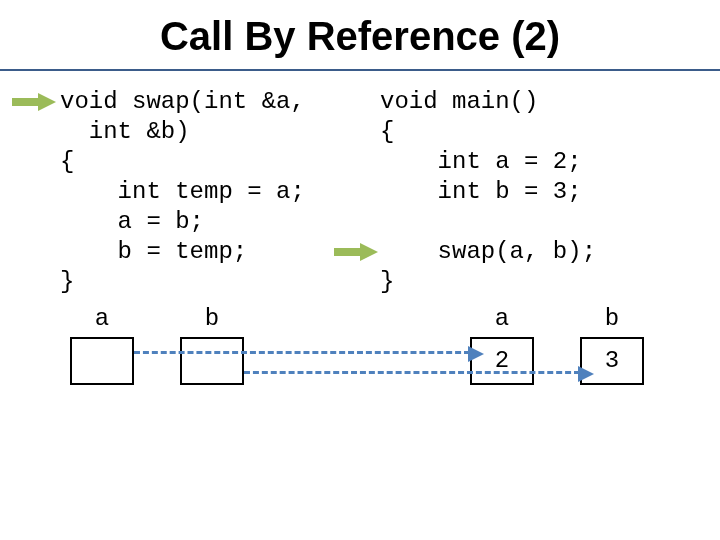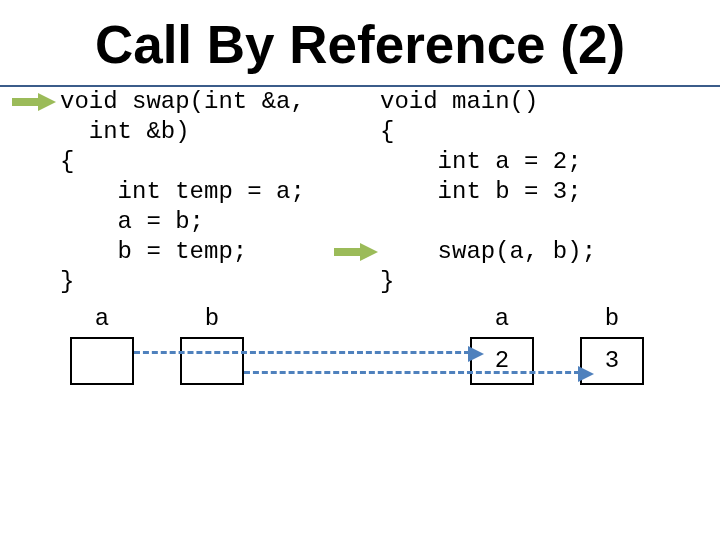--- a/index.html
+++ b/index.html
@@ -6,34 +6,35 @@
     margin: 0;
     padding: 0;
     width: 720px;
     height: 540px;
     background: #fff;
     font-family: Verdana, Arial, sans-serif;
     position: relative;
     overflow: hidden;
   }
   .title {
-    font-size: 53px;
+    font-size: 40px;
     font-weight: bold;
     text-align: center;
     margin-top: 14px;
     color: #000;
   }
   .hr {
     height: 2px;
     background: #3b5c8a;
     margin: 10px 0 0 0;
     width: 100%;
   }
   .columns {
     display: flex;
+    margin-top: 16px;
   }
   .col {
     position: relative;
   }
   .col-left {
     width: 360px;
     padding-left: 60px;
     box-sizing: border-box;
   }
   .col-right {

